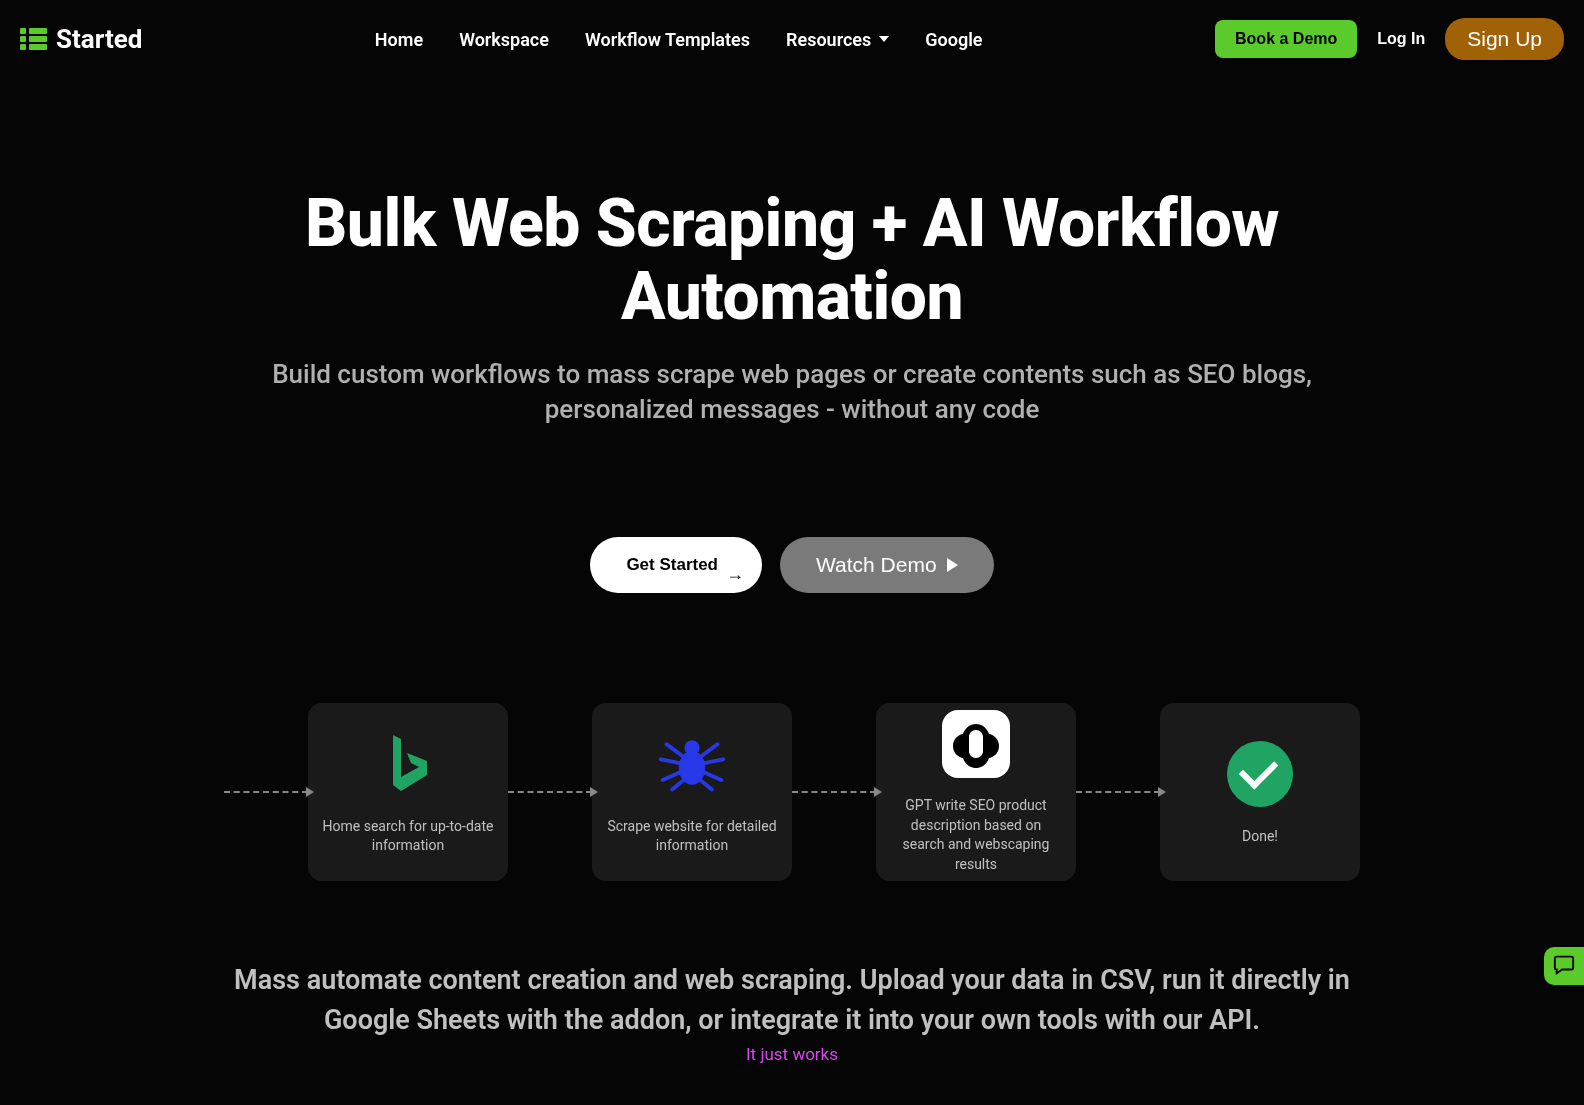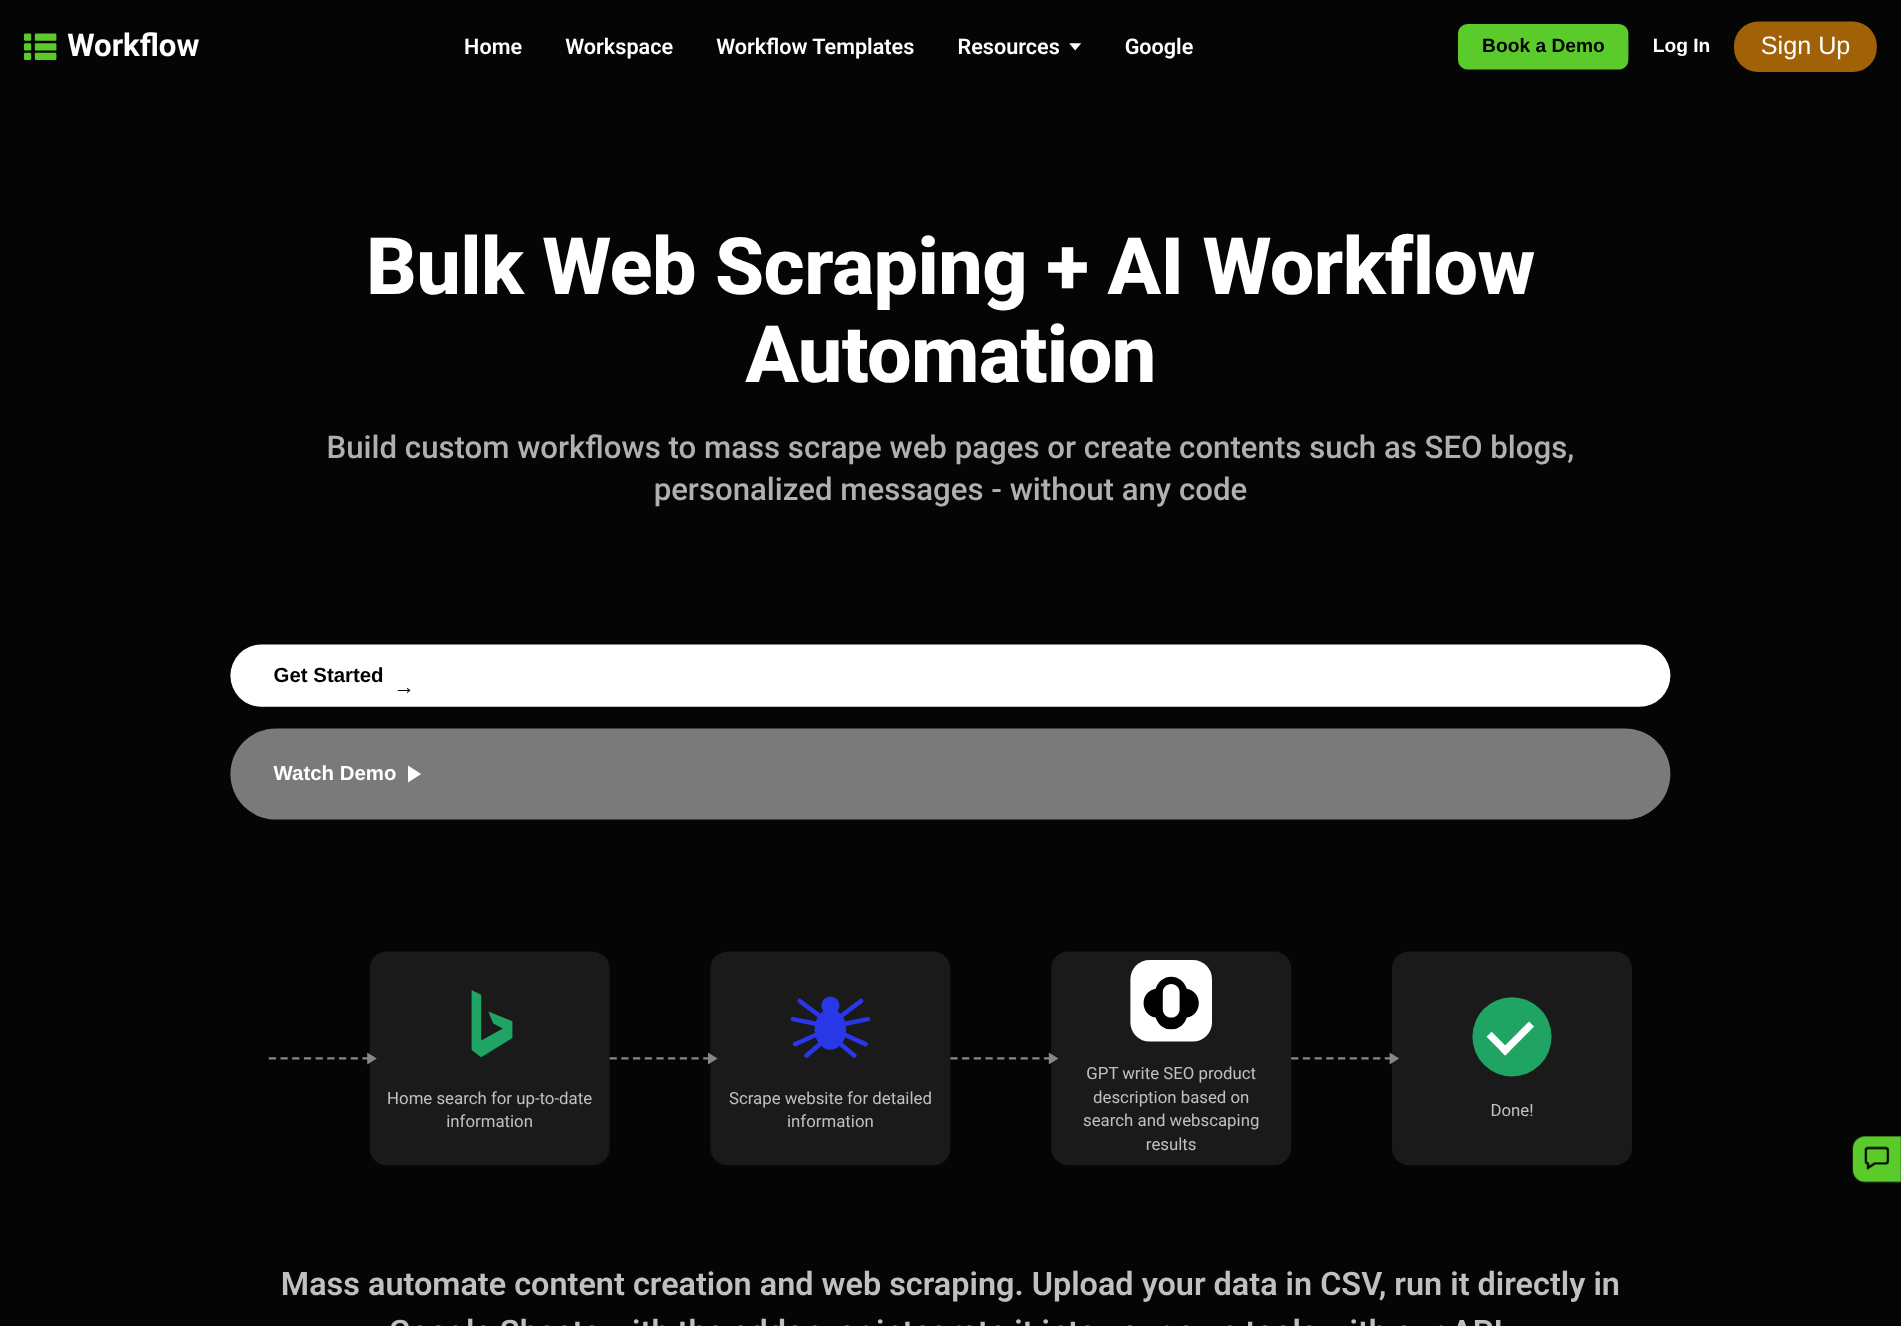--- a/index.html
+++ b/index.html
@@ -141,44 +141,43 @@
       line-height: 1.35;
       max-width: 1100px;
       margin: 0 auto;
     }
     
     .hero-ctas {
       display: flex;
       justify-content: center;
       gap: 18px;
       margin-top: 110px;
-      flex-direction: column;
     }
     
     .btn-get-started {
       background: #fff;
       color: #000;
       padding: 16px 36px;
       border-radius: 50px;
       font-weight: 700;
       font-size: 17px;
       border: none;
       cursor: pointer;
       display: flex;
       align-items: center;
       gap: 8px;
     }
     
     .btn-watch-demo {
       background: #7a7a7a;
       color: #fff;
-      padding: 28px 36px;
+      padding: 16px 36px;
       border-radius: 50px;
-      font-weight: 700;
-      font-size: 17px;
+      font-weight: 400;
+      font-size: 21px;
       border: none;
       cursor: pointer;
       display: flex;
       align-items: center;
       gap: 8px;
     }
     
     .arrow-right {
       display: inline-block;
       width: 0;
@@ -385,21 +384,21 @@
     <span class="logo-icon">
       <svg viewBox="0 0 28 28">
         <rect x="0" y="3" width="6" height="6" rx="1" fill="#5acb2b"></rect>
         <rect x="9" y="3" width="18" height="6" rx="1" fill="#5acb2b"></rect>
         <rect x="0" y="11" width="6" height="6" rx="1" fill="#5acb2b"></rect>
         <rect x="9" y="11" width="18" height="6" rx="1" fill="#5acb2b"></rect>
         <rect x="0" y="19" width="6" height="6" rx="1" fill="#5acb2b"></rect>
         <rect x="9" y="19" width="18" height="6" rx="1" fill="#5acb2b"></rect>
       </svg>
     </span>
-    <span>Workflow</span>
+    <span>Started</span>
   </div>
 
   <nav class="nav-center">
     <a class="nav-link">Home</a>
     <a class="nav-link">Workspace</a>
     <a class="nav-link">Workflow Templates</a>
     <a class="nav-link">
       <span>Resources</span>
       <span class="chevron-down"></span>
     </a>

